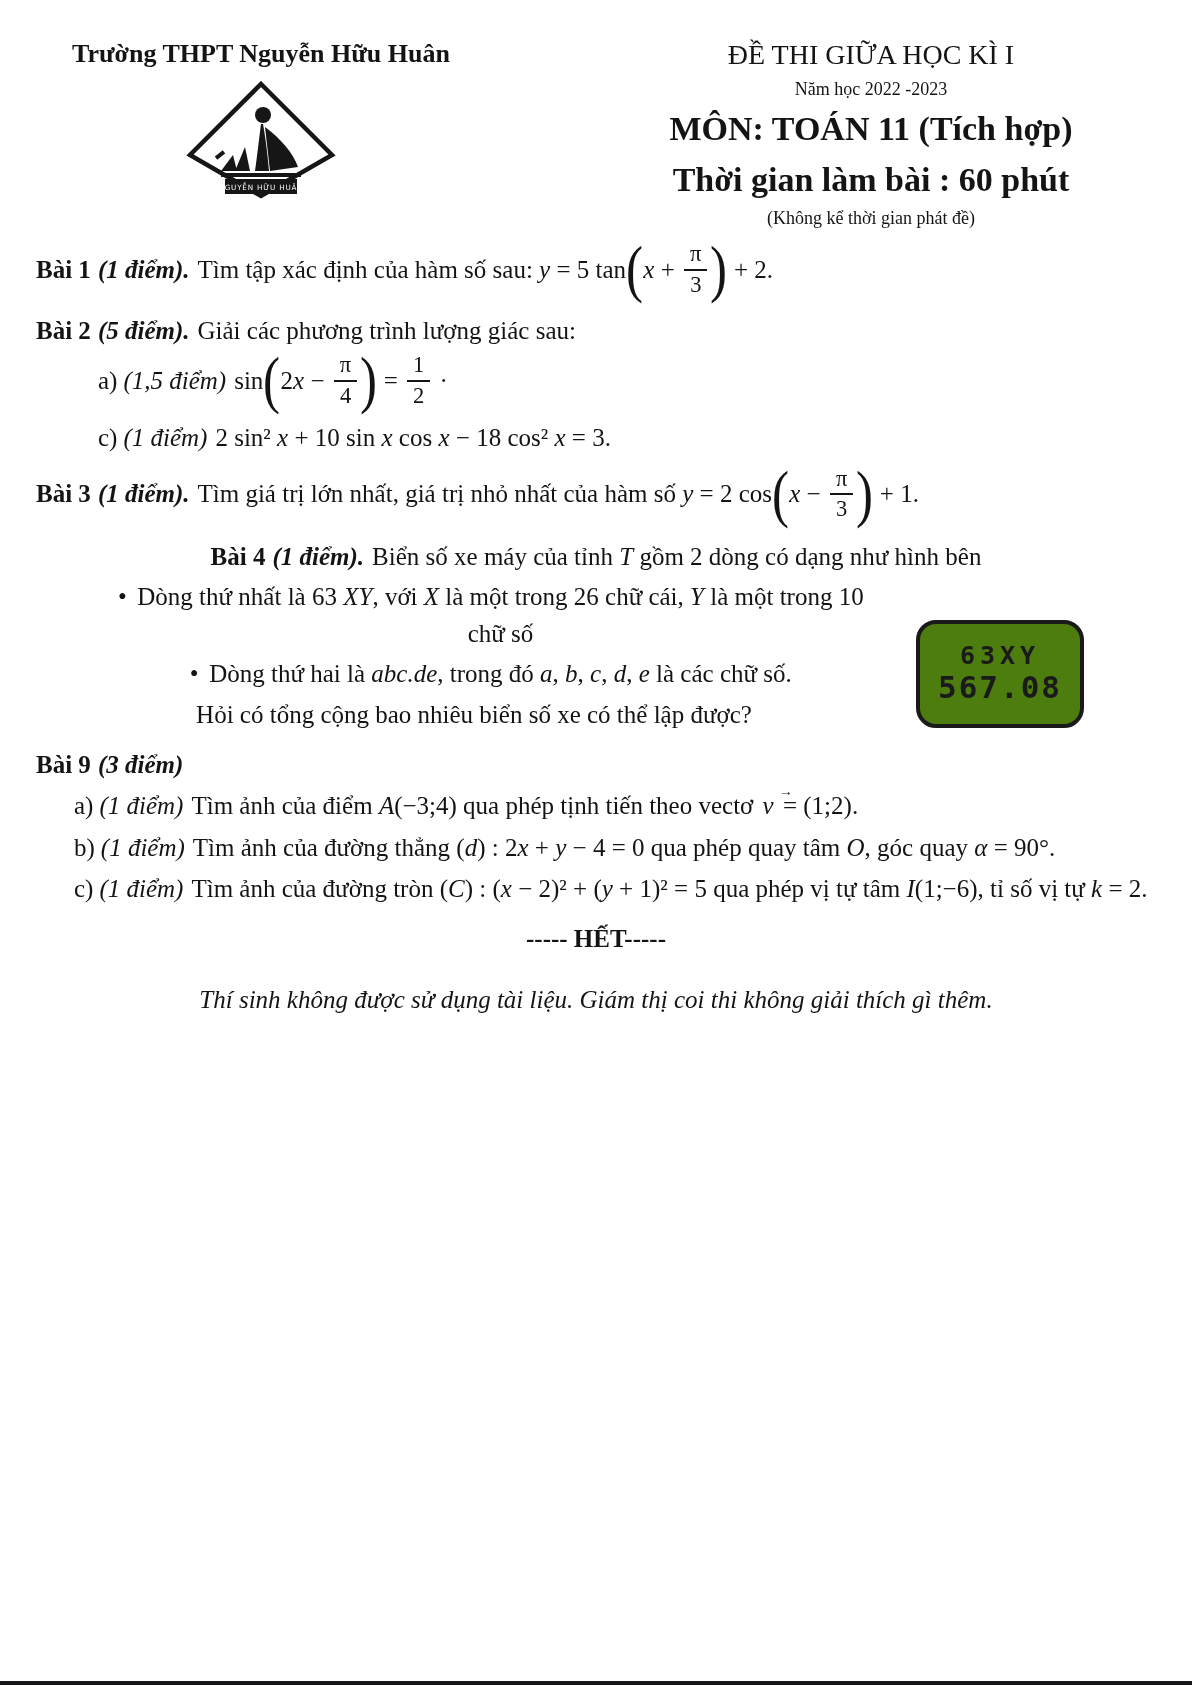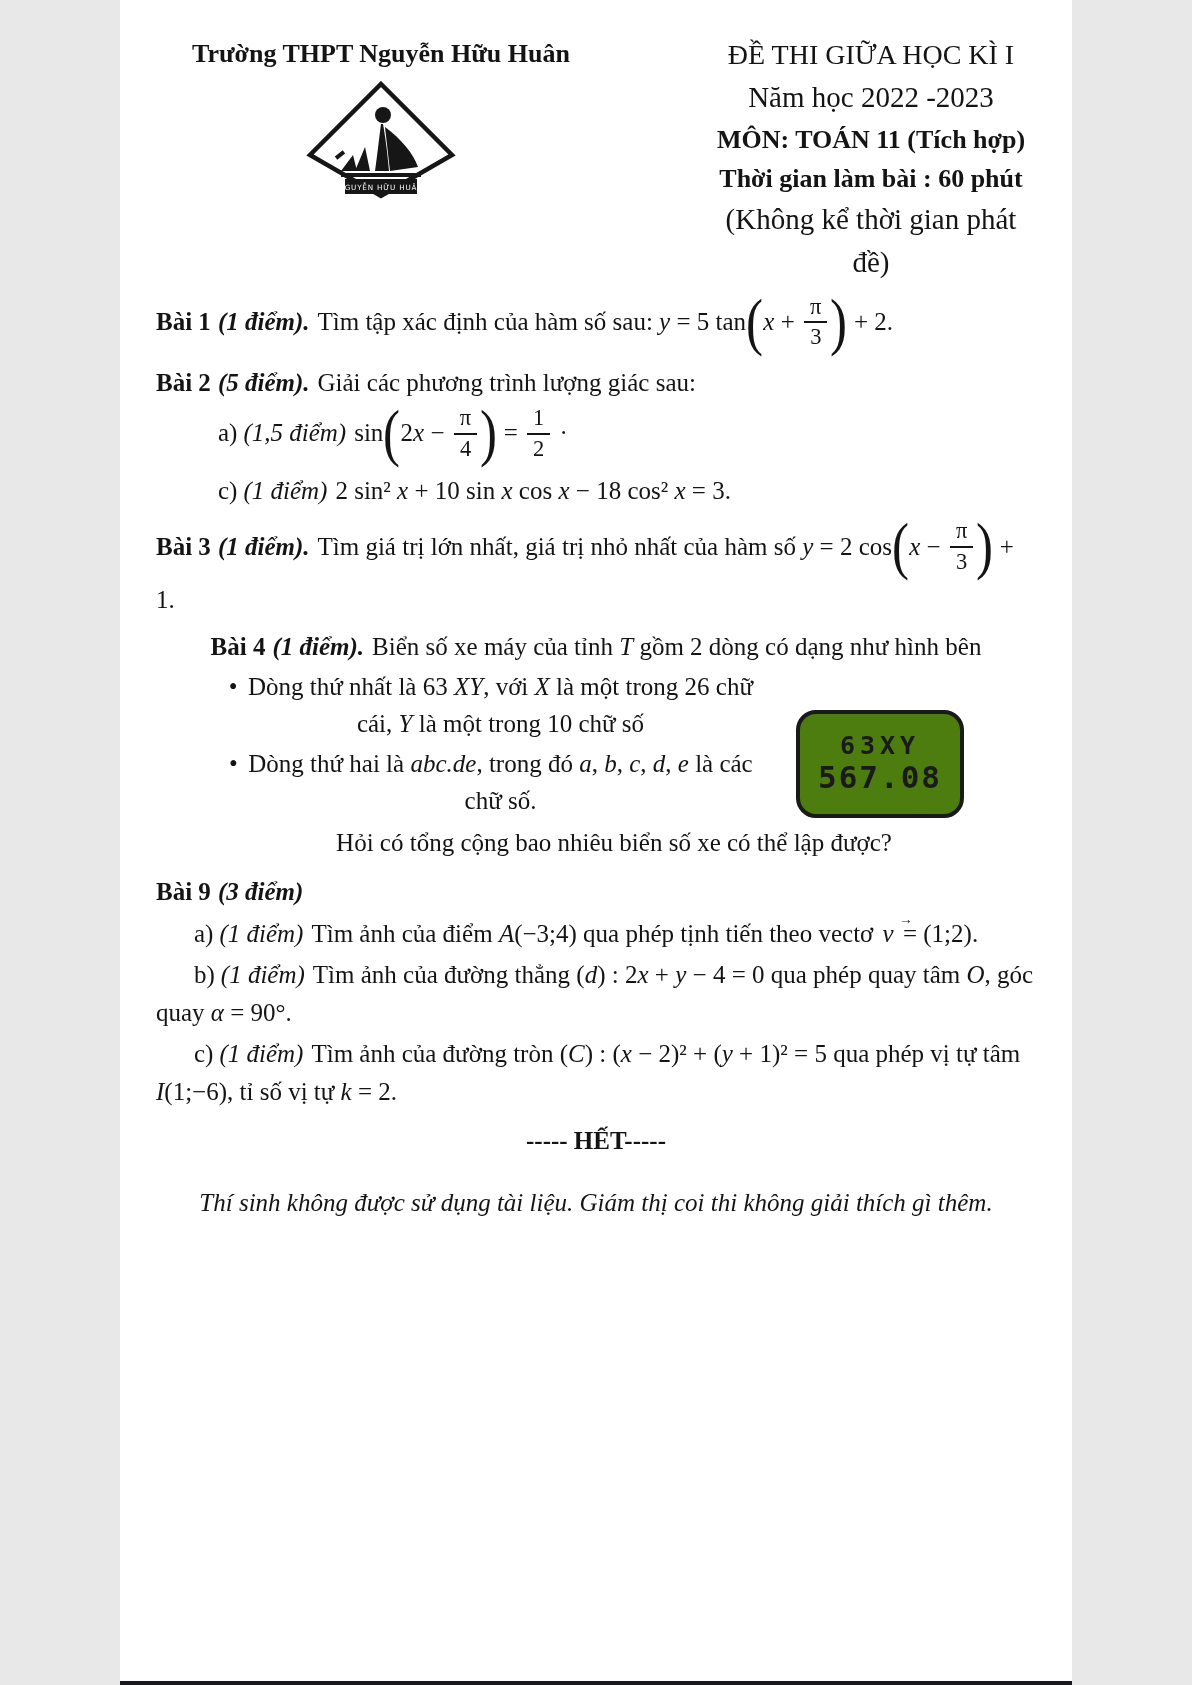--- a/index.html
+++ b/index.html
@@ -1,28 +1,28 @@
 <!DOCTYPE html>
 <html><head>
 <meta charset="utf-8">
 <style>
   html,body{margin:0;padding:0;background:#e8e8e8;}
-  .page{position:relative;width:952px;height:1685px;background:#ffffff;
+  .page{position:relative;width:1192px;height:1685px;background:#ffffff;
         font-family:"Liberation Serif",serif;font-size:25px;line-height:1.5;color:#141414;
         box-sizing:border-box;padding:34px 36px 0;overflow:hidden;margin:0 auto;}
 
   
   .header{display:flex;}
   .h-left{flex:0 0 450px;text-align:center;}
   .school{font-weight:bold;font-size:26px;}
   .logo-svg{margin-top:8px;}
   .h-right{flex:1;padding-left:100px;text-align:center;line-height:1.5;}
   .exam-title{font-weight:normal;font-size:28px;}
-  .h-line{font-size:29px;}
-  .h-bold{font-weight:bold;font-size:26px;}
+  .h-line{font-size:18px;}
+  .h-bold{font-weight:bold;font-size:34px;}
 
   
   .prob{margin:8px 0 2px;}
   .plab{font-weight:bold;margin-right:7px;}
   .ppts{font-weight:bold;font-style:italic;margin-right:8px;}
   .slab{margin-right:6px;}
   .subpts{font-style:italic;margin-right:8px;}
   .row-ab{display:flex;align-items:center;margin:2px 0;}
   .col-a{flex:0 0 52%;padding-left:62px;box-sizing:border-box;}
   .col-b{flex:1;}

